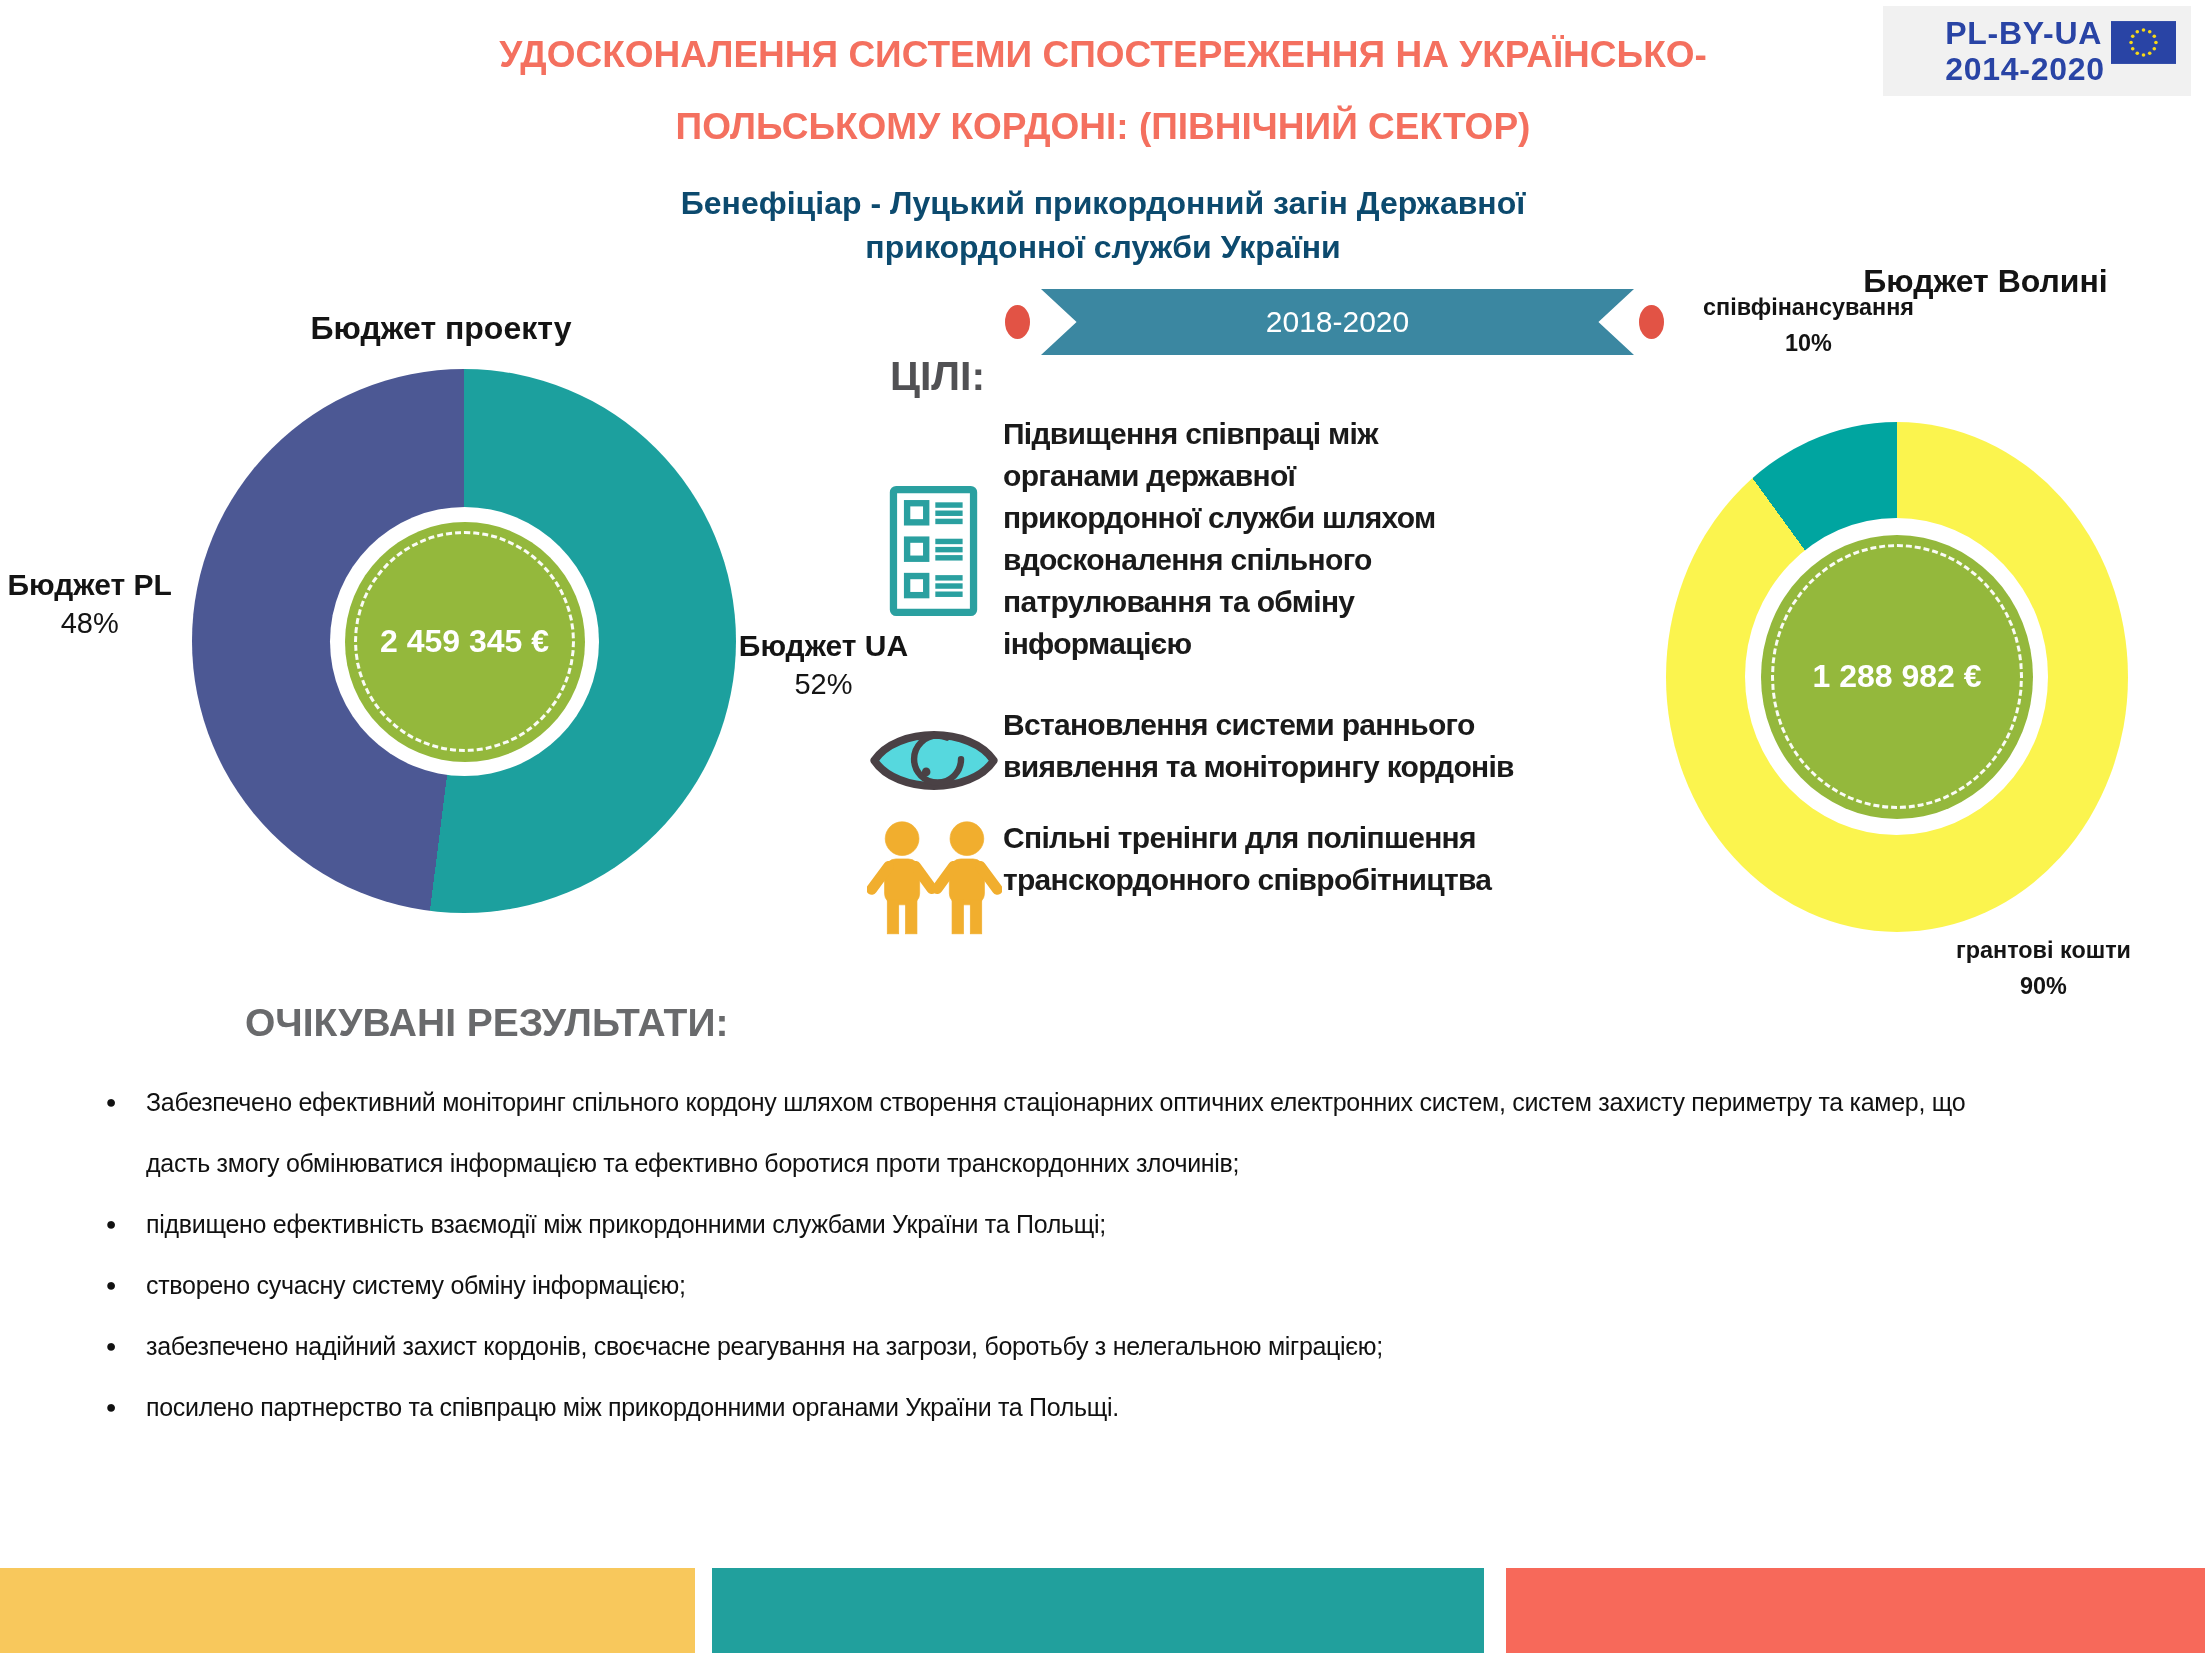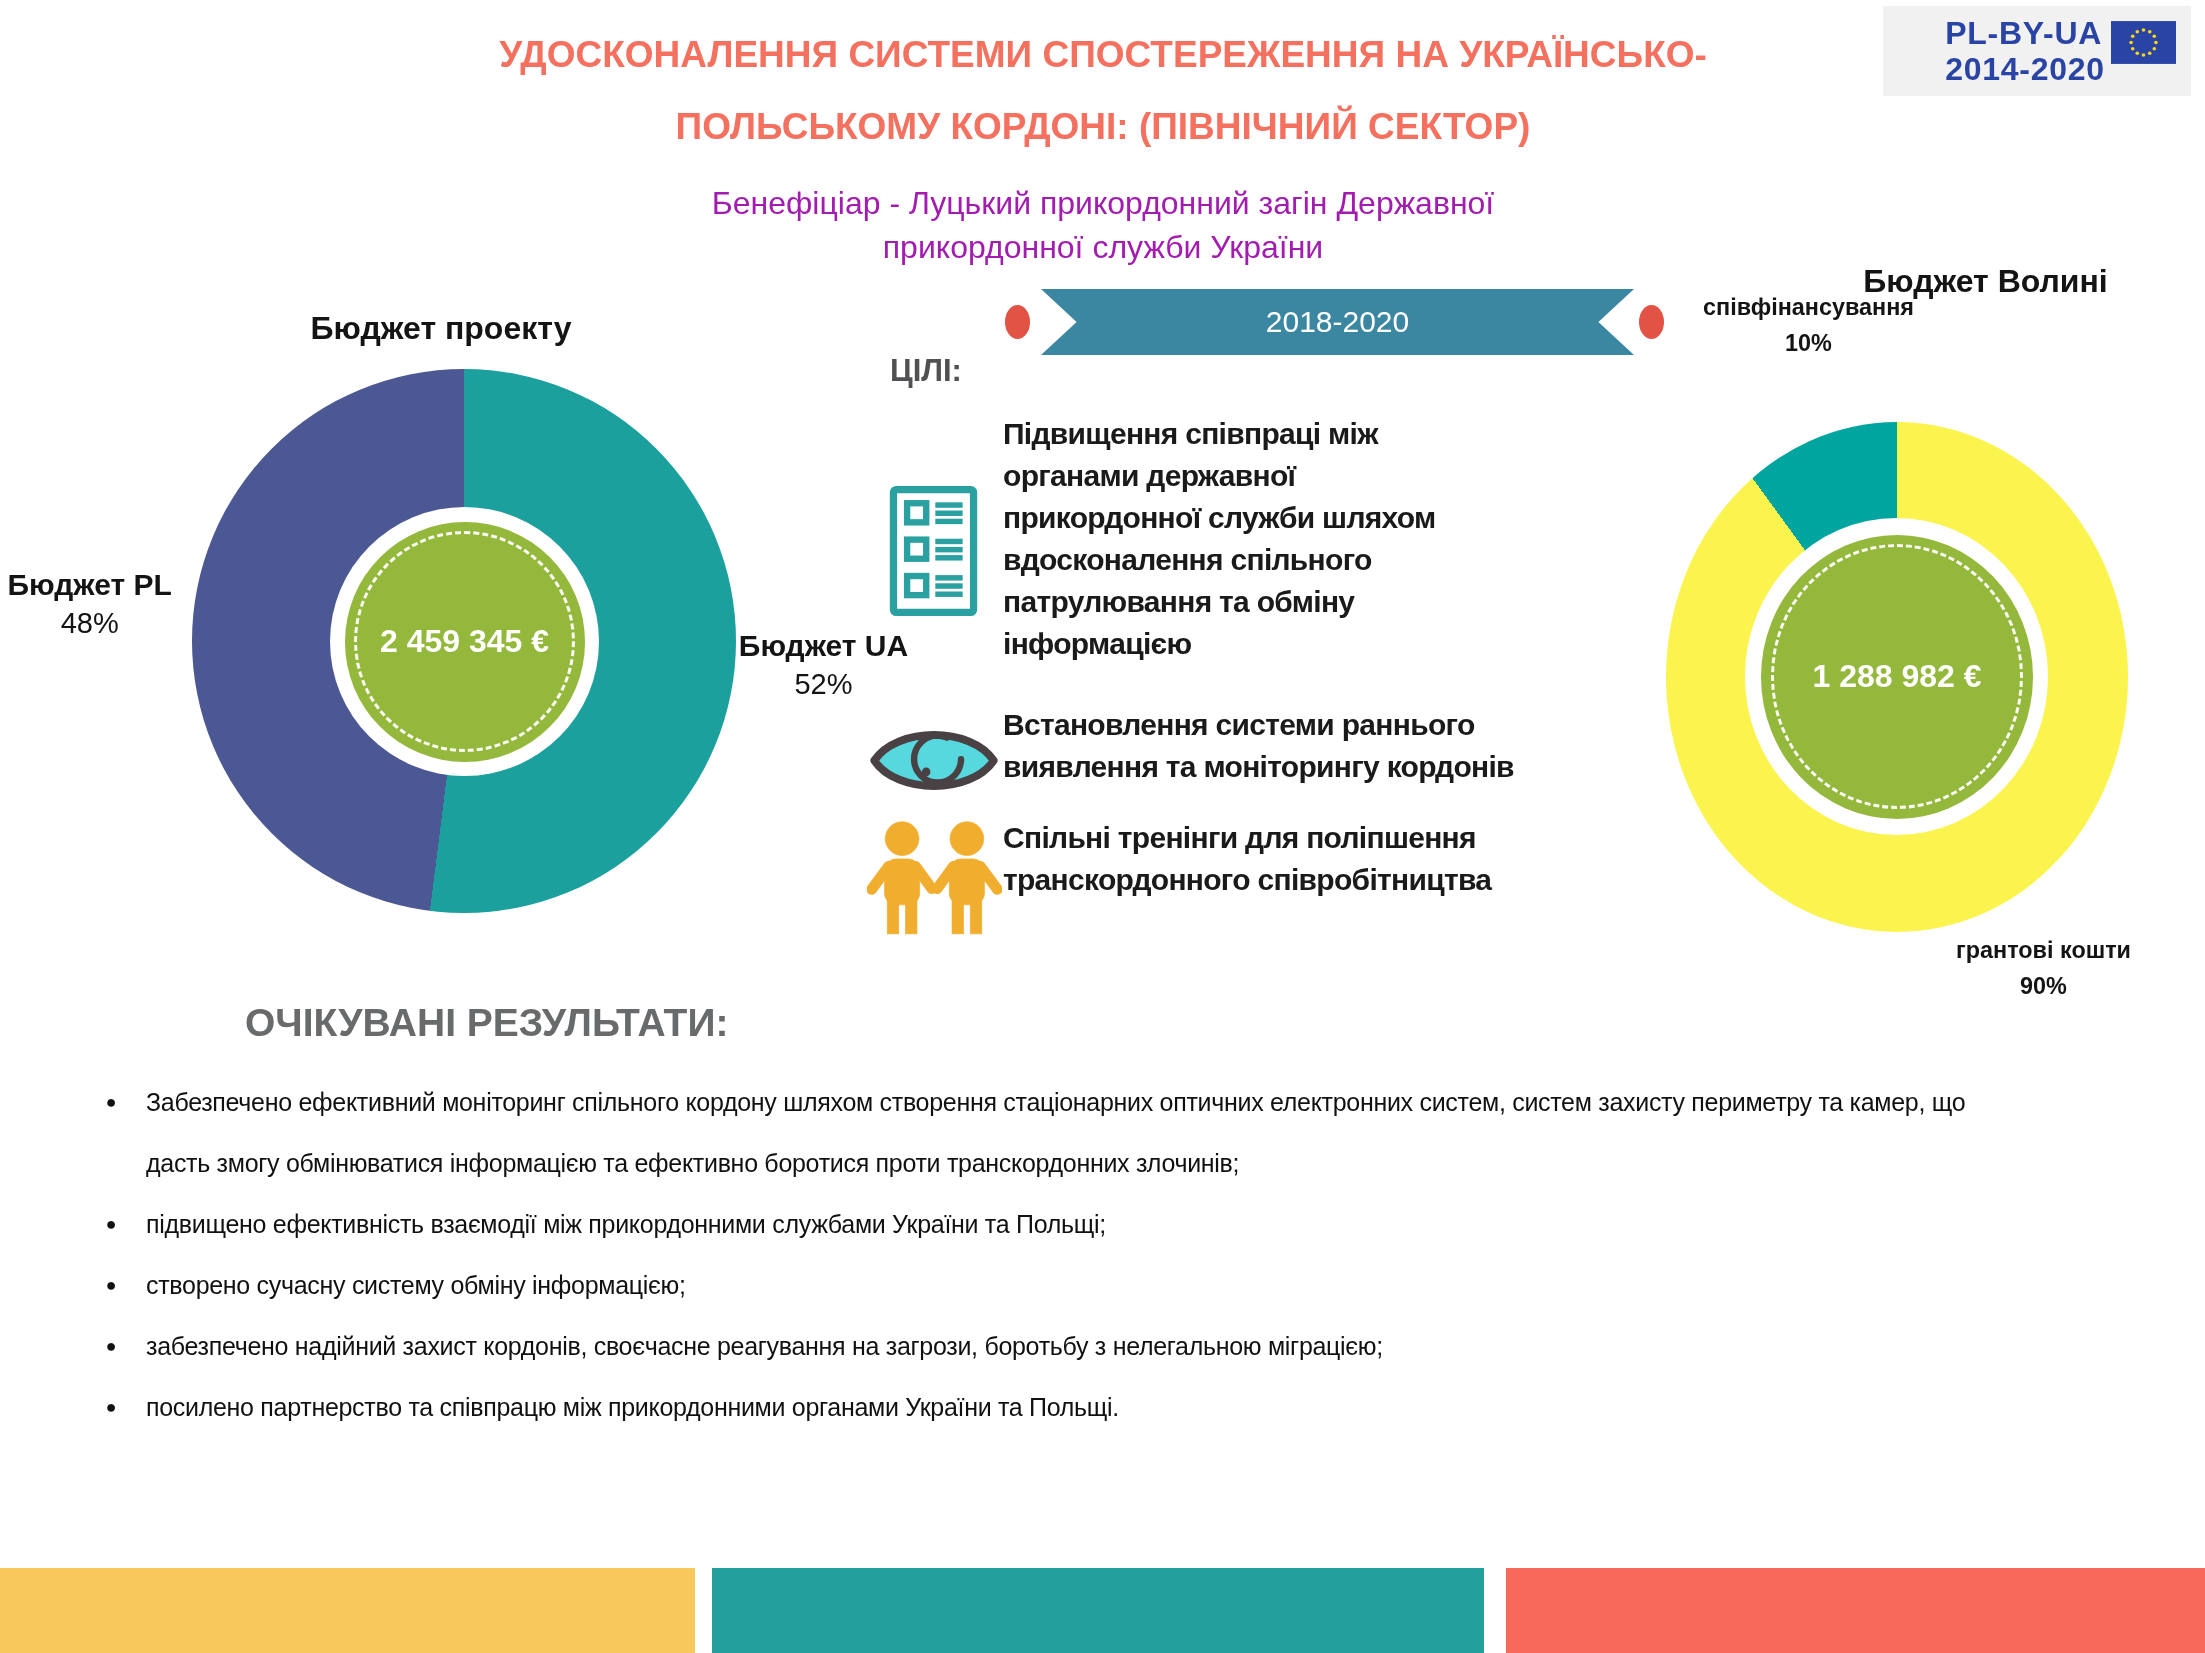--- a/index.html
+++ b/index.html
@@ -4,21 +4,21 @@
 <style>
   * { margin:0; padding:0; box-sizing:border-box; }
   html,body { width:2205px; height:1654px; background:#ffffff; overflow:hidden;
               font-family:"Liberation Sans","DejaVu Sans",sans-serif; }
   #canvas { position:relative; width:2205px; height:1654px; background:#ffffff; }
 
   
   .main-title { position:absolute; left:207px; top:19.3px; width:1792px; text-align:center;
                 color:#F4705F; font-weight:bold; font-size:37px; line-height:72px; letter-spacing:0px; }
   .subtitle { position:absolute; left:276px; top:181px; width:1654px; text-align:center;
-              color:#a21caf; font-weight:normal; font-size:32px; line-height:44px; }
+              color:#0c4a6e; font-weight:bold; font-size:32px; line-height:44px; }
 
   .logo-box { position:absolute; left:1883px; top:5.5px; width:308px; height:90px;
               background:#F1F1F1; display:flex; align-items:center;padding-left:43px; }
   .logo-text { margin-left:19.3px; color:#2944A5; font-weight:bold; font-size:32px; line-height:36px; letter-spacing:0.7px; }
   .eu-flag { position:absolute; right:15px; top:15px; width:65px; height:43px; }
 
   
   .ribbon { position:absolute; left:1041px; top:289px; width:593px; height:66px;
             background:#3B87A1; display:flex; align-items:center; justify-content:center;
             clip-path:polygon(0 0,100% 0,94% 50%,100% 100%,0 100%,6% 50%);
@@ -38,21 +38,21 @@
 
   .slice-label { position:absolute; text-align:center; color:#141414; }
   .slice-label .lbl { font-weight:bold; }
   .lbl-44 { font-size:30px; line-height:39px; }
   .pct-42 { font-size:29px; line-height:39px; }
   .lbl-34 { font-size:23.4px; line-height:36px; }
   .pct-34 { font-size:23.4px; line-height:36px; font-weight:bold; }
 
   
   .goals-heading { position:absolute; left:890px; top:353px; color:#515154;
-                   font-weight:bold; font-size:31px; }
+                   font-weight:bold; font-size:41px; }
   .goal-text { position:absolute; color:#1A1A1A; font-weight:bold; font-size:30px;
                line-height:42px; letter-spacing:-0.7px; }
   .icon-wrap { position:absolute; }
 
   
   .results-heading { position:absolute; left:221px; top:1001px; color:#696A6C;
                      font-weight:bold; font-size:39px; letter-spacing:0px;margin-left:24px; }
   .results-list { position:absolute; left:103px; top:1072px; width:1916px; list-style:none; }
   .results-list li { position:relative; padding-left:43px; font-size:25px; line-height:61px;
                      color:#111111; letter-spacing:-0.3px; }

